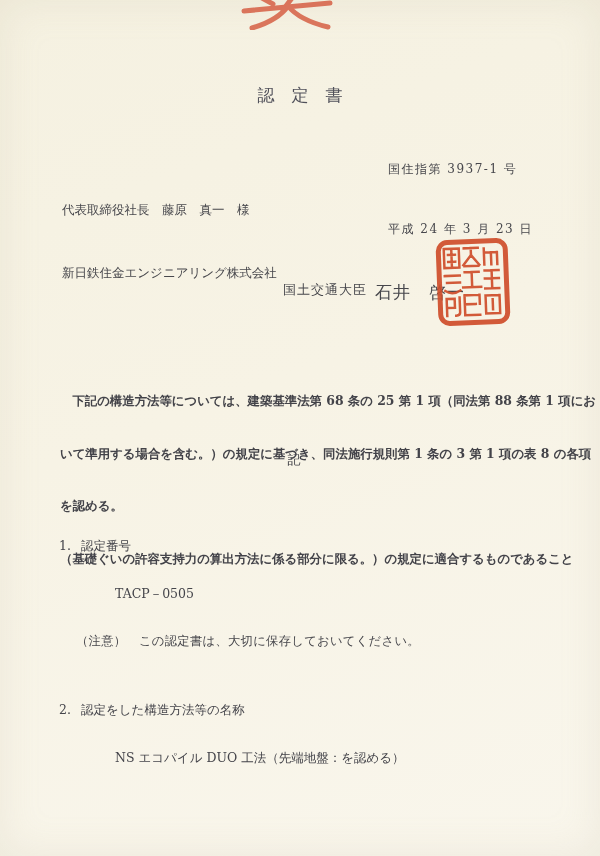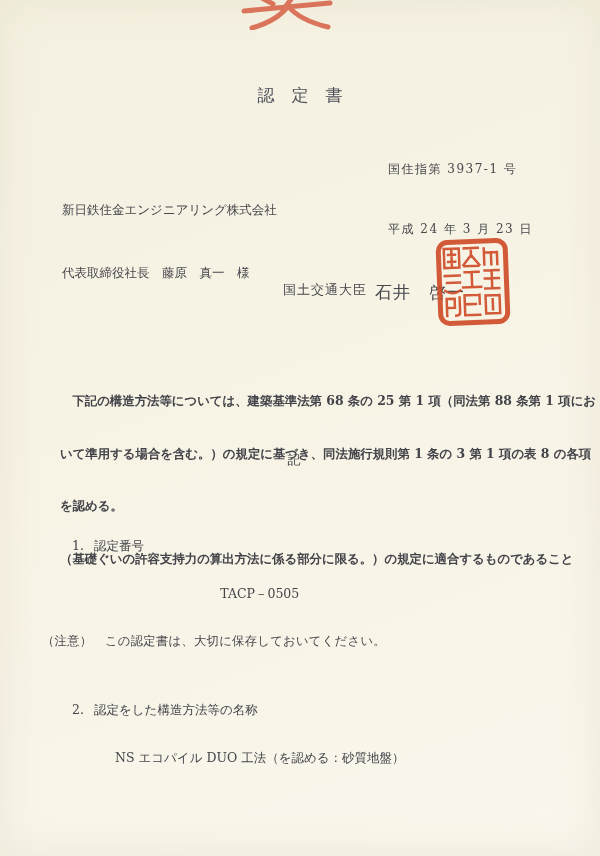--- a/index.html
+++ b/index.html
@@ -27,24 +27,24 @@
   .seal{
     left:436px;top:238px;width:74px;height:88px;
     transform:rotate(-2.2deg);opacity:0.92;
   }
   .topstamp{left:240px;top:-3px;width:94px;height:33px;opacity:0.85;}
   .body-text{left:60px;top:357px;font-size:12.4px;line-height:17.5px;color:#434349;}
   .body-text div{white-space:pre;font-weight:bold;}
   .ki{left:0;top:451px;width:590px;text-align:center;font-size:13px;letter-spacing:2px;}
   .items{left:59px;top:477px;font-size:12.5px;color:#44444a;}
   .item{margin-bottom:8px;}
-  .item-head{line-height:18px;white-space:pre;margin-left:13px;}
+  .item-head{line-height:18px;white-space:pre;}
   .item-head .num{display:inline-block;width:22px;}
-  .item-value{line-height:18px;padding-left:56px;white-space:pre;text-align:center;}
-  .note{left:42px;top:633px;font-size:12.3px;letter-spacing:0.3px;white-space:pre;}
+  .item-value{line-height:18px;padding-left:56px;white-space:pre;}
+  .note{left:76px;top:633px;font-size:12.3px;letter-spacing:0.3px;white-space:pre;}
   svg{display:block;}
 </style>
 </head>
 <body>
 
 <div class="page">
 
   <svg class="abs topstamp" viewBox="0 0 94 33">
     <g stroke="#d66045" stroke-width="5" stroke-linecap="round" fill="none">
       <path d="M4,14 L90,6"></path>
@@ -56,22 +56,22 @@
   </svg>
 
   <div class="abs title">認　定　書</div>
 
   <div class="abs docnum">
     <div>国住指第 3937-1 号</div>
     <div>平成 24 年 3 月 23 日</div>
   </div>
 
   <div class="abs recipient">
+    <div>代表取締役社長　藤原　真一　様</div>
     <div>新日鉄住金エンジニアリング株式会社</div>
-    <div>代表取締役社長　藤原　真一　様</div>
   </div>
 
   <div class="abs issuer-title">国土交通大臣</div>
   <div class="abs issuer-name">石井　啓一</div>
 
   <svg class="abs seal" viewBox="0 0 74 88">
     <g stroke="#cf4e2b" fill="none">
       <rect x="3.5" y="3.5" width="67" height="81" rx="9" stroke-width="5"></rect>
       <g stroke-width="2.5" stroke-linecap="square">
 
@@ -99,21 +99,21 @@
 
   <div class="abs ki">記</div>
 
   <div class="abs items">
     <div class="item">
       <div class="item-head"><span class="num">1.</span><span>認定番号</span></div>
       <div class="item-value">TACP－0505</div>
     </div>
     <div class="item">
       <div class="item-head"><span class="num">2.</span><span>認定をした構造方法等の名称</span></div>
-      <div class="item-value">NS エコパイル DUO 工法（を認める：砂質地盤）</div>
+      <div class="item-value">NS エコパイル DUO 工法（先端地盤：を認める）</div>
     </div>
     <div class="item">
       
       
     </div>
   </div>
 
   <div class="abs note">（注意）　この認定書は、大切に保存しておいてください。</div>
 
 </div>

